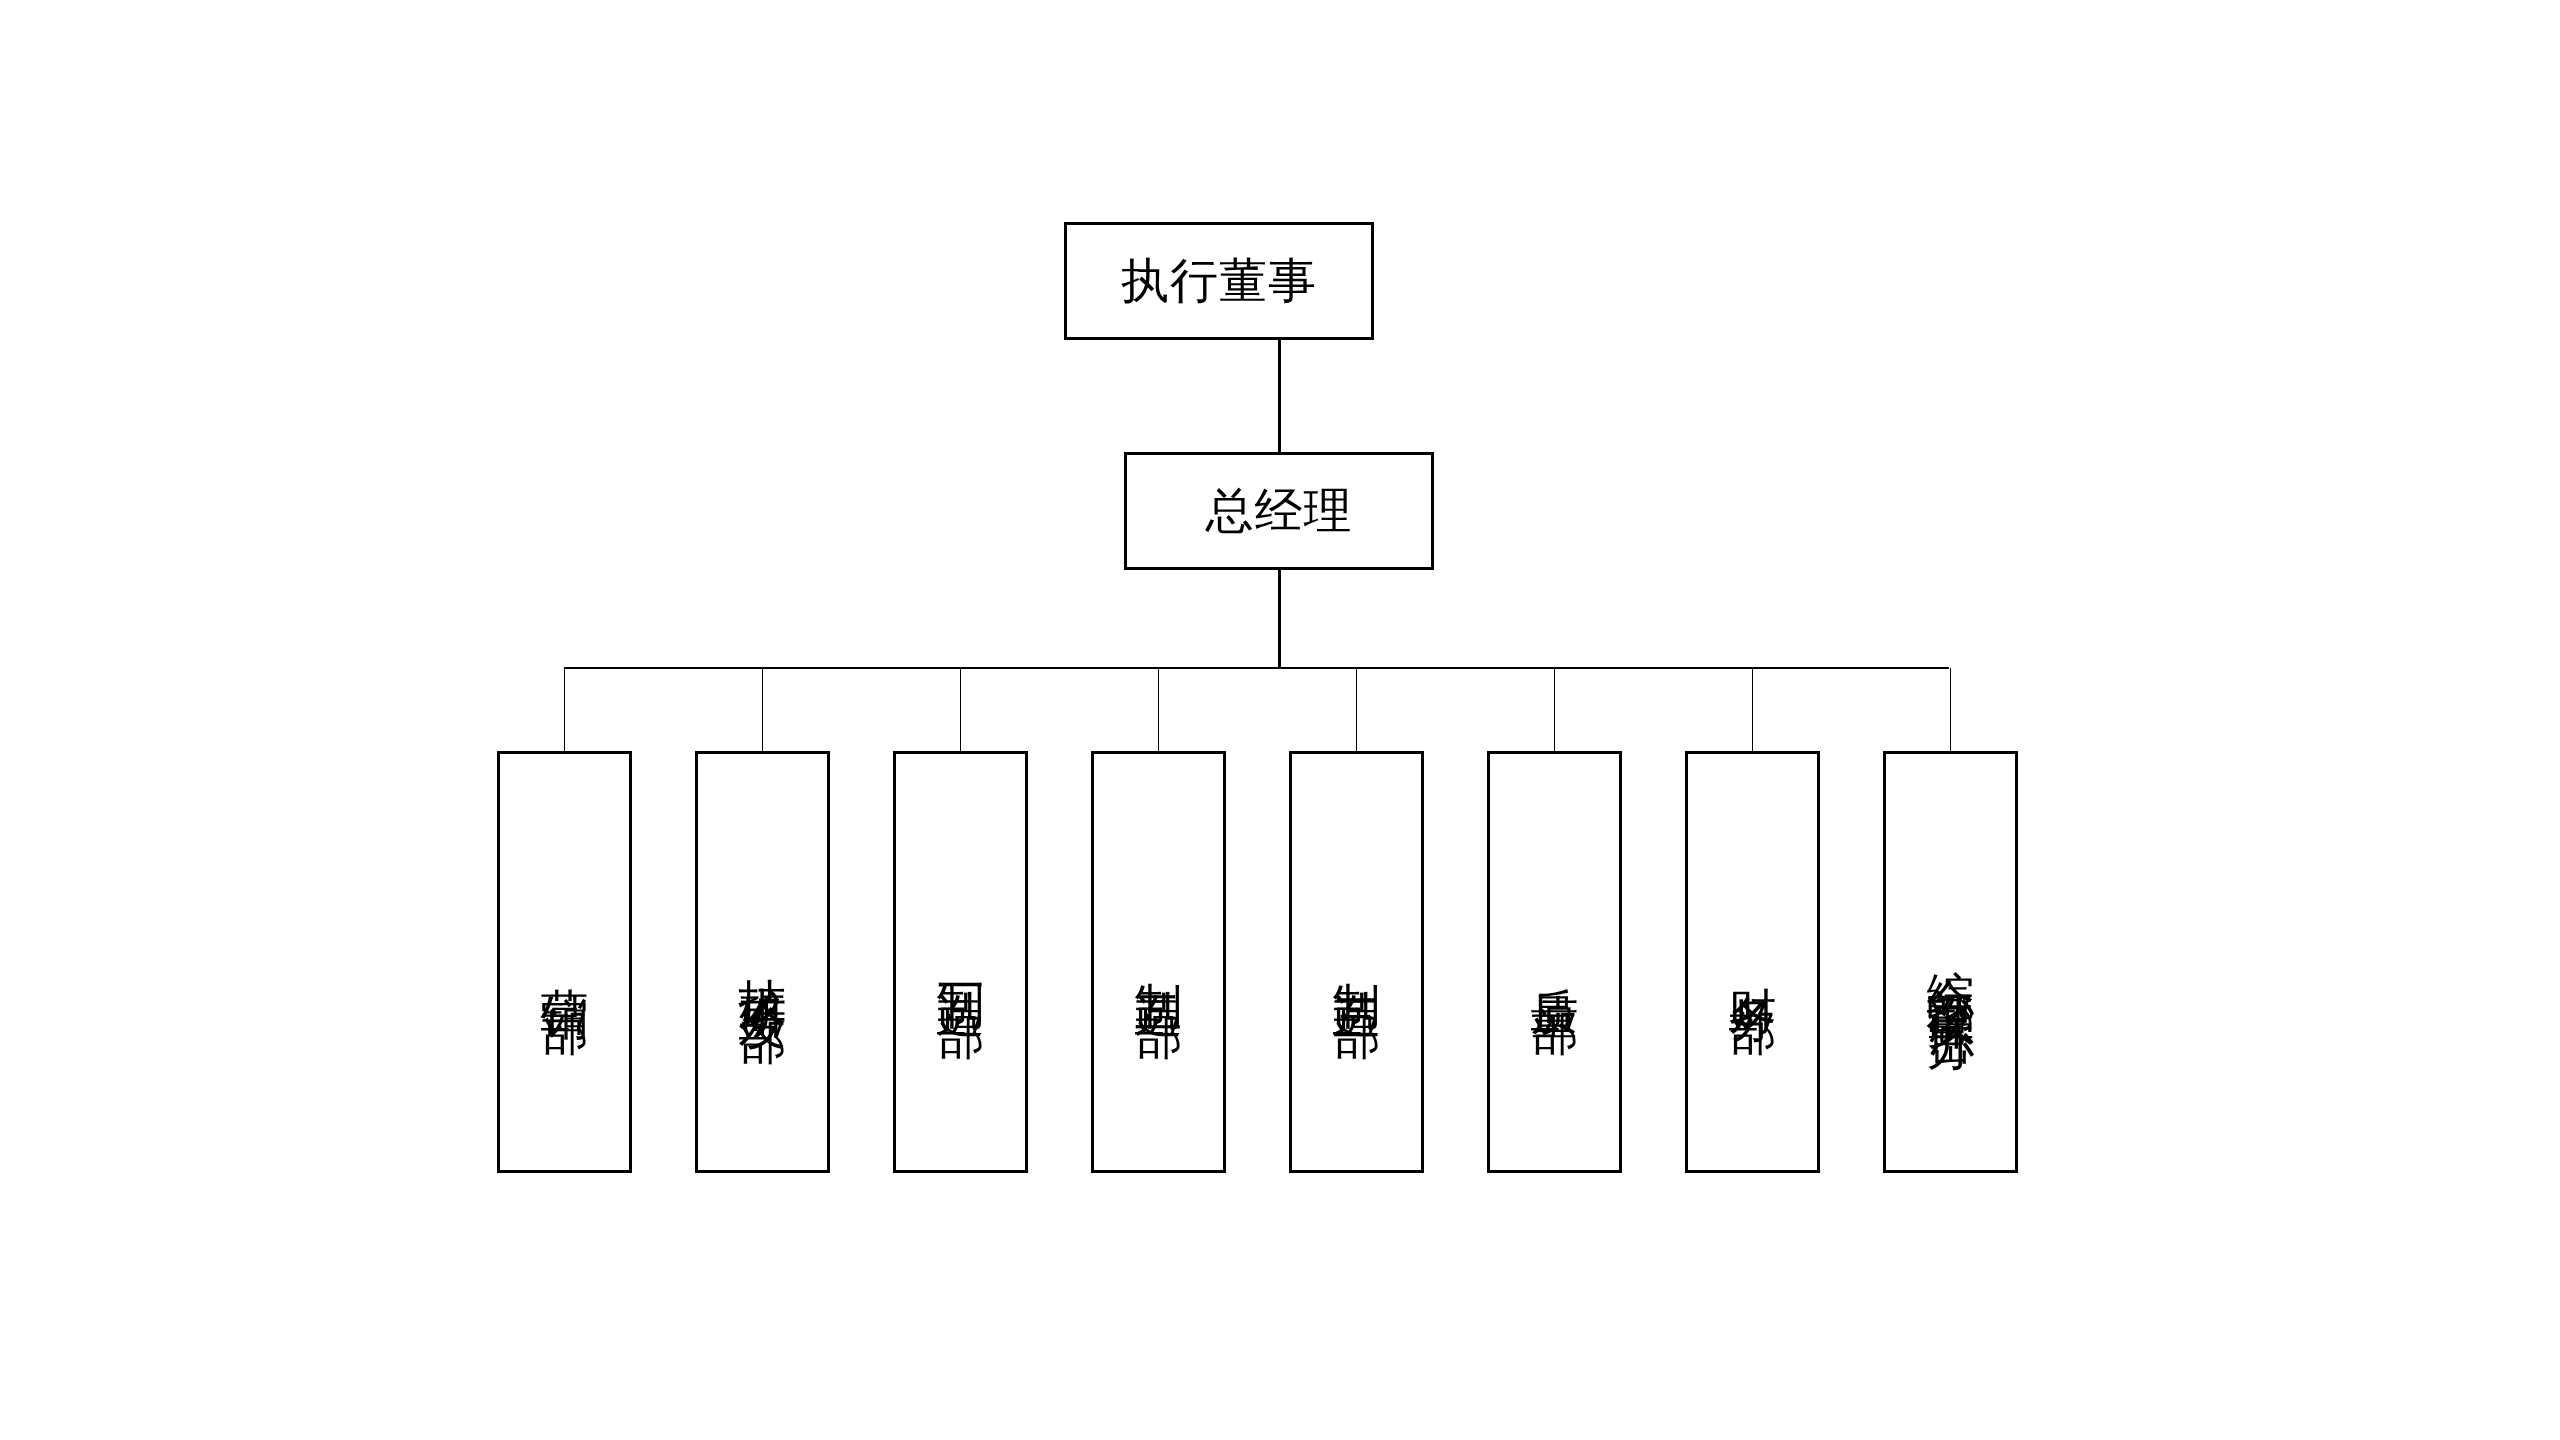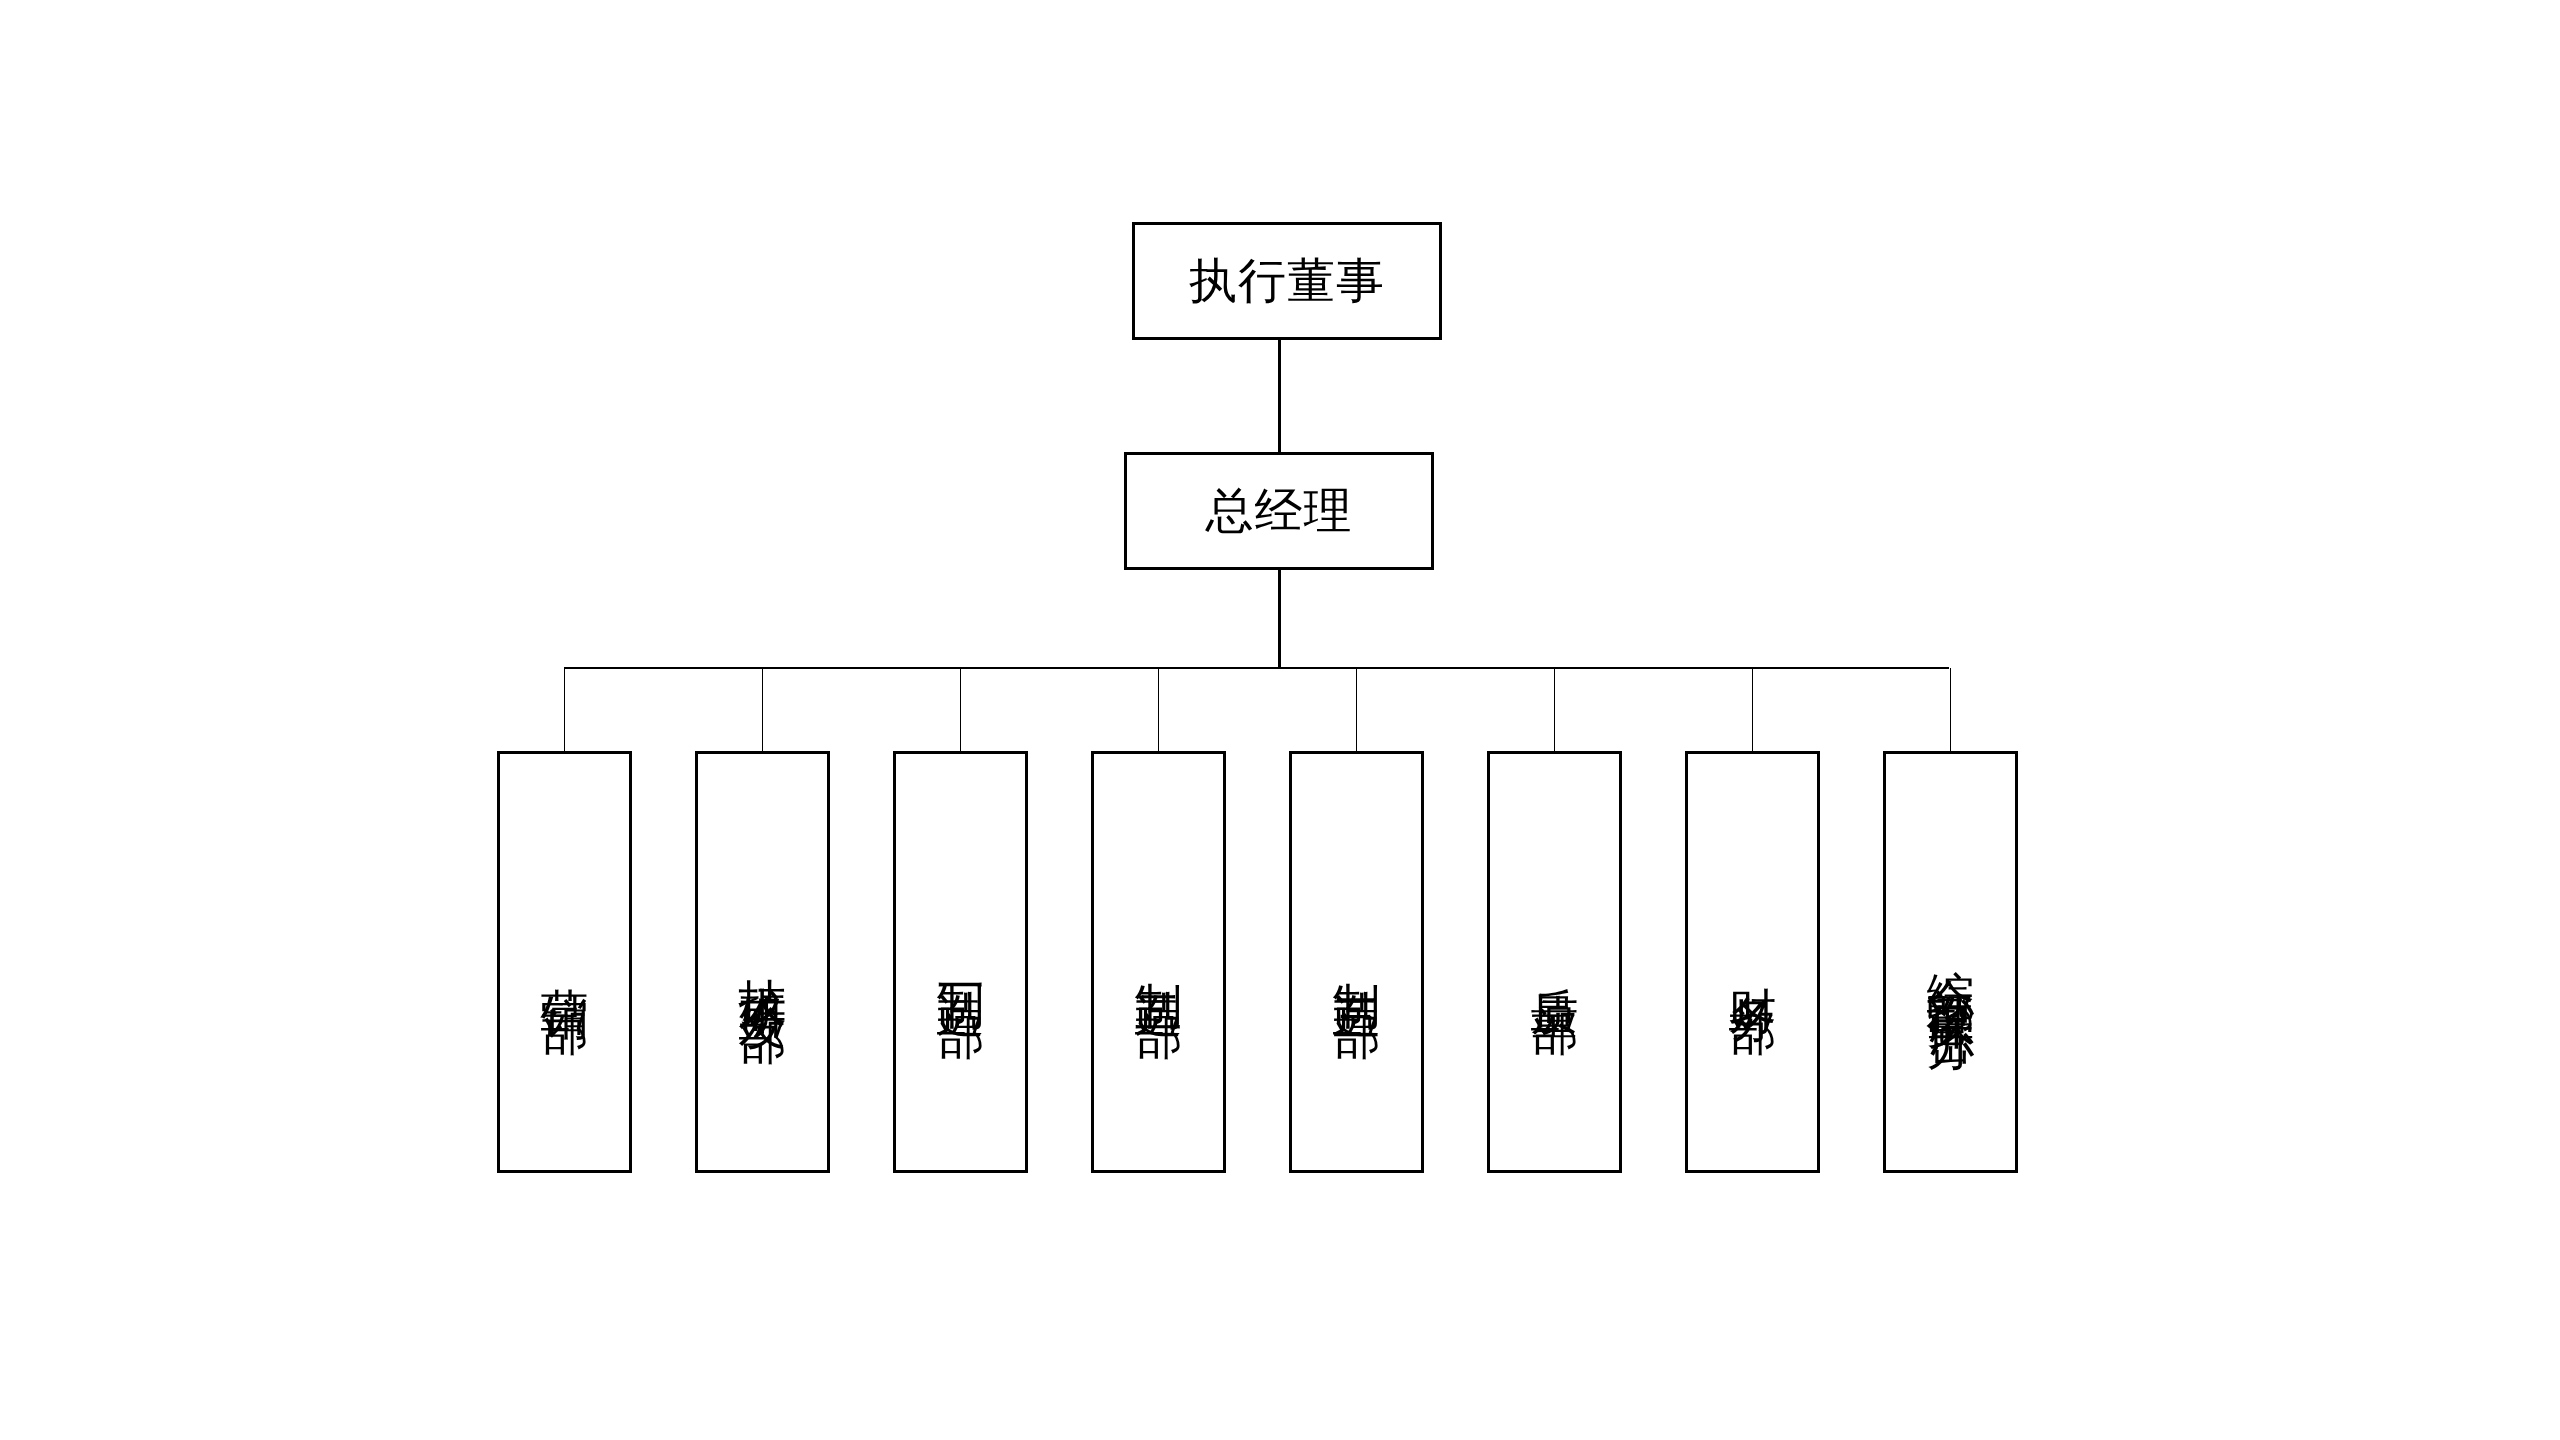--- a/index.html
+++ b/index.html
@@ -22,21 +22,21 @@
     box-sizing: border-box;
     border: 3px solid #000000;
     background: #ffffff;
     display: flex;
     align-items: center;
     justify-content: center;
     font-size: 48px;
     letter-spacing: 1px;
     white-space: nowrap;
   }
-  .node-exec { left: 1132px; top: 222px; width: 310px; height: 118px; }
+  .node-exec { left: 1064px; top: 222px; width: 310px; height: 118px; }
   .node-gm   { left: 1124px; top: 452px; width: 310px; height: 118px; }
 
   .vline-thick {
     position: absolute;
     left: 1277.5px;
     width: 3px;
     background: #000000;
   }
   .v-exec-gm { top: 340px; height: 112px; }
   .v-gm-stem { top: 570px; height: 98px;  }

